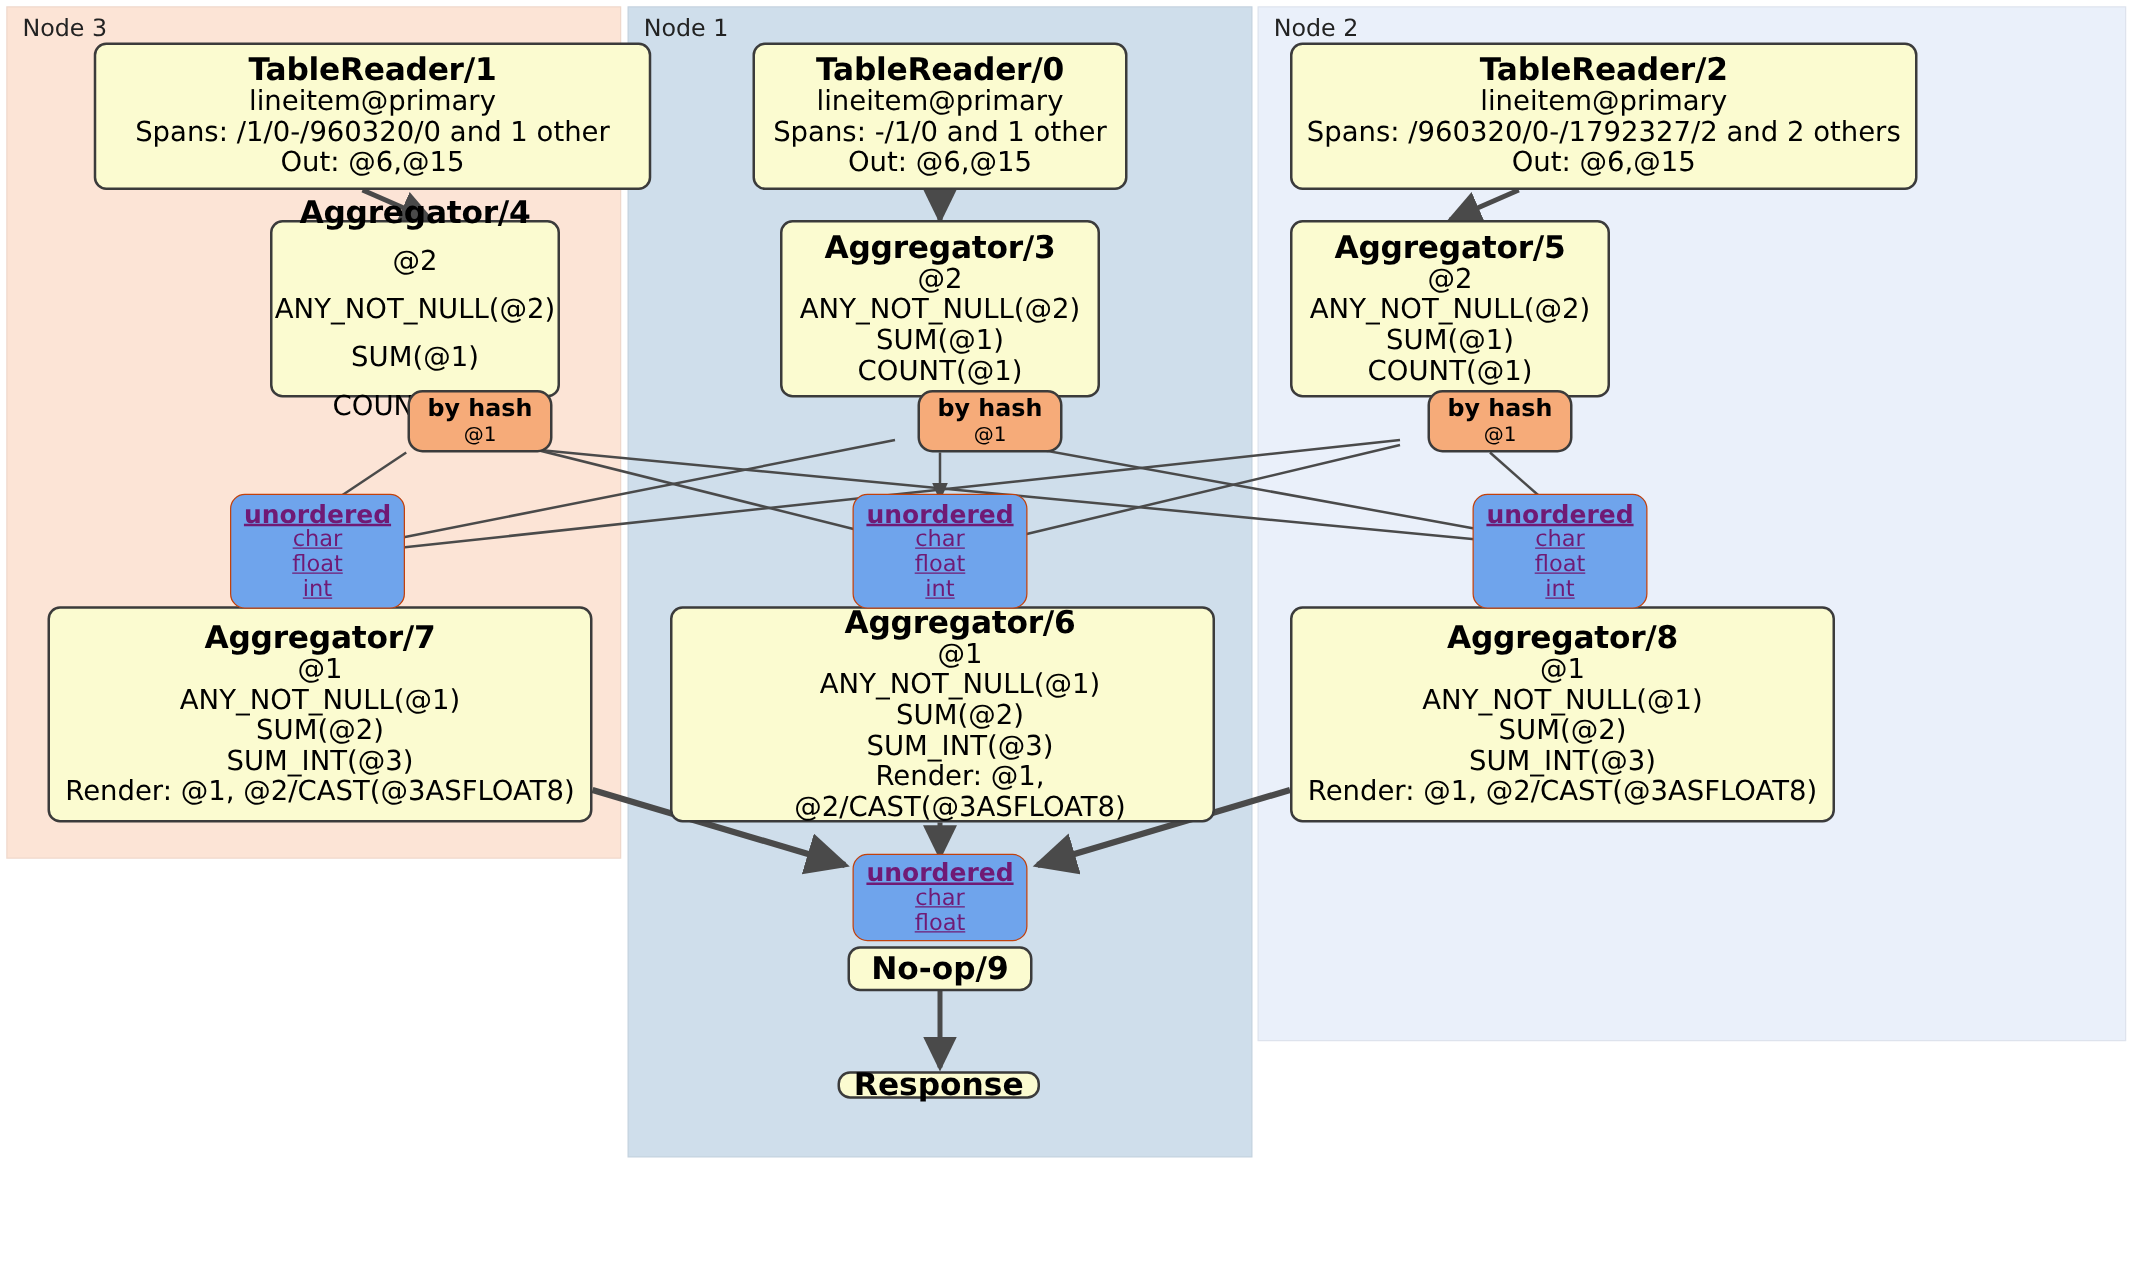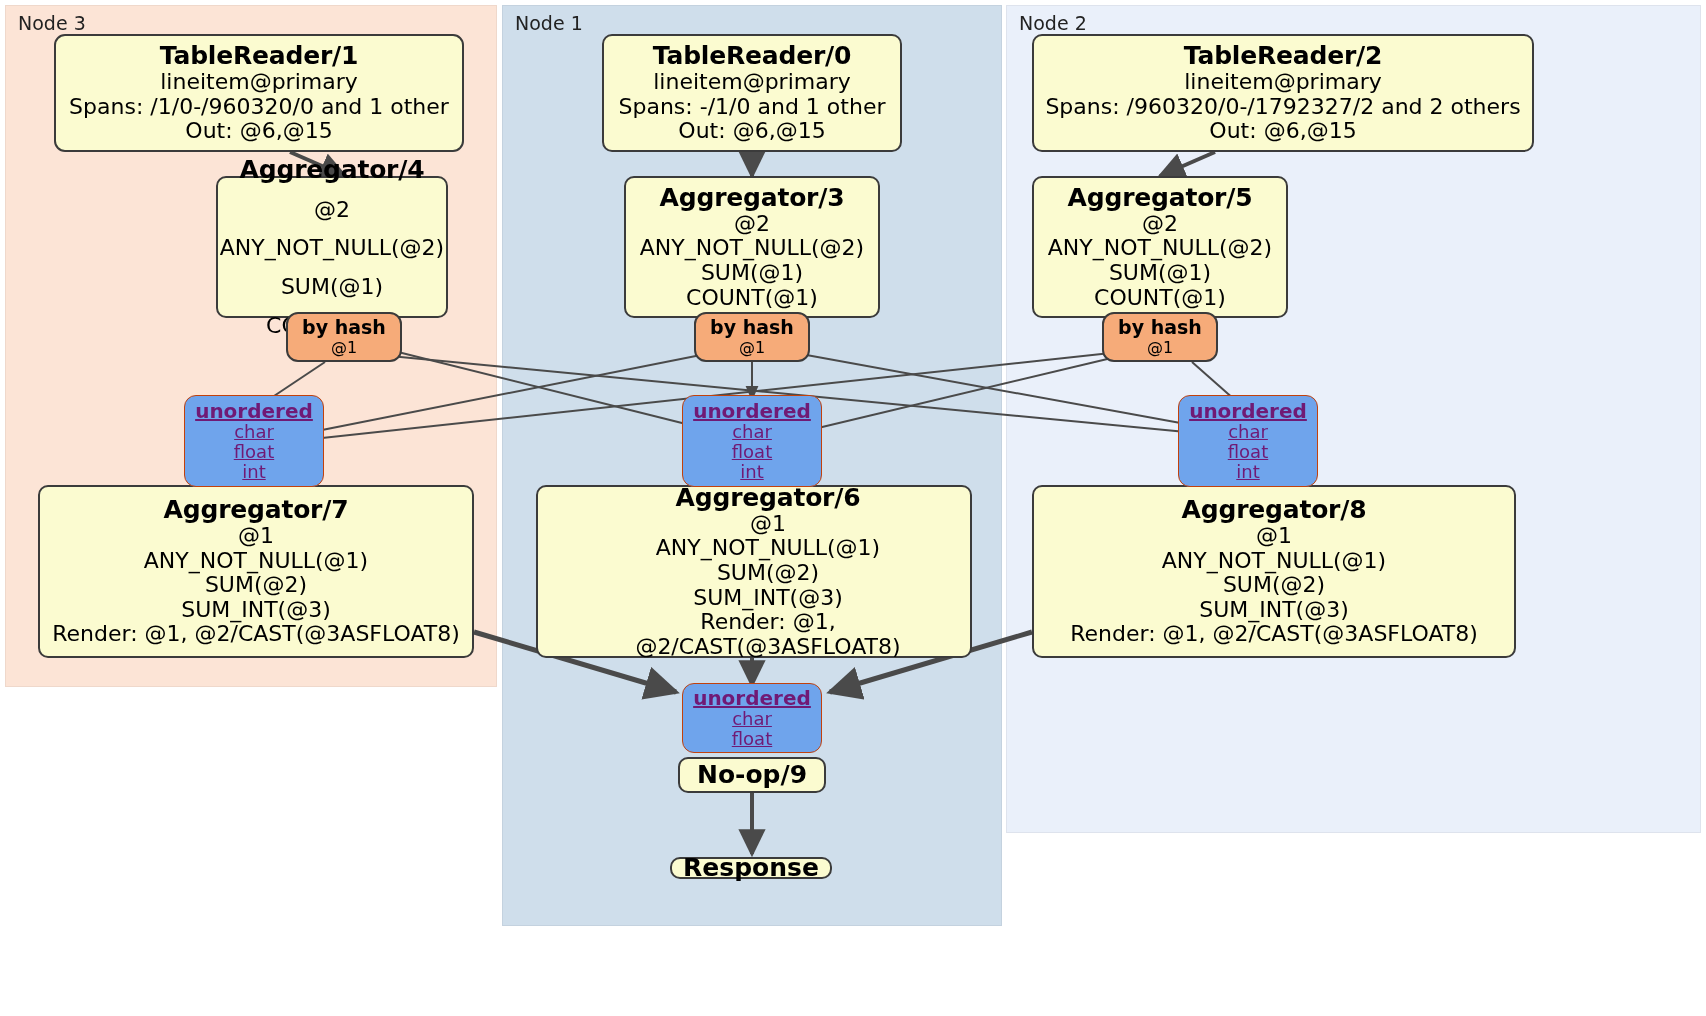--- a/index.html
+++ b/index.html
@@ -56,20 +56,21 @@
     border: 2px solid #3b3b3b;
     border-radius: 10px;
     color: #000000;
   }
   .box-router {
     background: #f6ab79;
     border: 2px solid #3b3b3b;
     border-radius: 12px;
     color: #000000;
     z-index: 5;
+    margin-left: 40px;
   }
   .box-sync {
     background: #6fa4ec;
     border: 1px solid #c2410c;
     border-radius: 12px;
     color: #701a75;
     z-index: 5;
     text-decoration: underline;
   }
   .box-title {
@@ -140,21 +141,21 @@
     <path d="M 1120,356 L 818,428" stroke="#4a4a4a" stroke-width="2" fill="none"></path>
     <path d="M 1192,362 L 1235,400" stroke="#4a4a4a" stroke-width="2" fill="none"></path>
 
     <path d="M 474,632 L 676,692" stroke="#4a4a4a" stroke-width="5" fill="none" marker-end="url(#arrow-thick)"></path>
     <path d="M 752,658 L 752,685" stroke="#4a4a4a" stroke-width="4" fill="none" marker-end="url(#arrow-thick)"></path>
     <path d="M 1032,632 L 830,692" stroke="#4a4a4a" stroke-width="5" fill="none" marker-end="url(#arrow-thick)"></path>
 
     <path d="M 752,792 L 752,854" stroke="#4a4a4a" stroke-width="4" fill="none" marker-end="url(#arrow-thick)"></path>
   </svg>
 
-  <div class="box box-proc" style="left:54px; top:34px; width:410px; height:118px;border-radius:11px;">
+  <div class="box box-proc" style="left:75px; top:34px; width:446px; height:118px;">
     <div class="box-title">TableReader/1</div>
     <div class="box-line">lineitem@primary</div>
     <div class="box-line">Spans: /1/0-/960320/0 and 1 other</div>
     <div class="box-line">Out: @6,@15</div>
   </div>
 
   <div class="box box-proc" style="left:602px; top:34px; width:300px; height:118px;">
     <div class="box-title">TableReader/0</div>
     <div class="box-line">lineitem@primary</div>
     <div class="box-line">Spans: -/1/0 and 1 other</div>
@@ -239,21 +240,21 @@
 
   <div class="box box-proc" style="left:536px; top:485px; width:436px; height:173px;padding-left:28px;">
     <div class="box-title">Aggregator/6</div>
     <div class="box-line">@1</div>
     <div class="box-line">ANY_NOT_NULL(@1)</div>
     <div class="box-line">SUM(@2)</div>
     <div class="box-line">SUM_INT(@3)</div>
     <div class="box-line">Render: @1, @2/CAST(@3ASFLOAT8)</div>
   </div>
 
-  <div class="box box-proc" style="left:1032px; top:485px; width:484px; height:173px;">
+  <div class="box box-proc" style="left:1032px; top:485px; width:436px; height:173px;">
     <div class="box-title">Aggregator/8</div>
     <div class="box-line">@1</div>
     <div class="box-line">ANY_NOT_NULL(@1)</div>
     <div class="box-line">SUM(@2)</div>
     <div class="box-line">SUM_INT(@3)</div>
     <div class="box-line">Render: @1, @2/CAST(@3ASFLOAT8)</div>
   </div>
 
   <div class="box box-sync" style="left:682px; top:683px; width:140px; height:70px;">
     <div class="sync-title">unordered</div>

